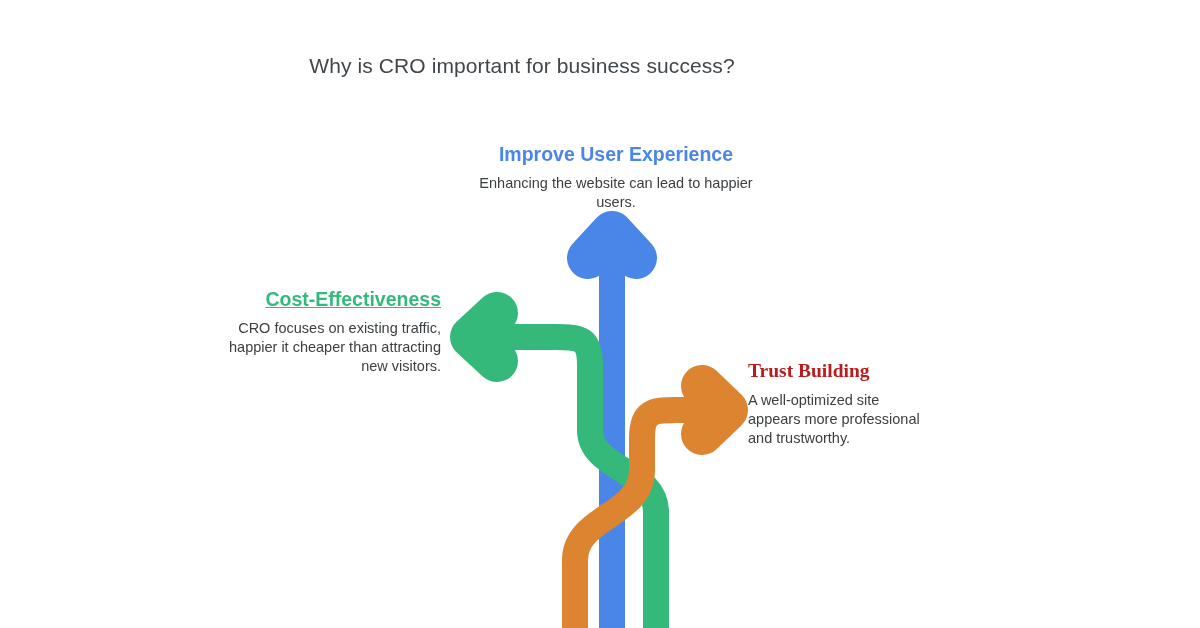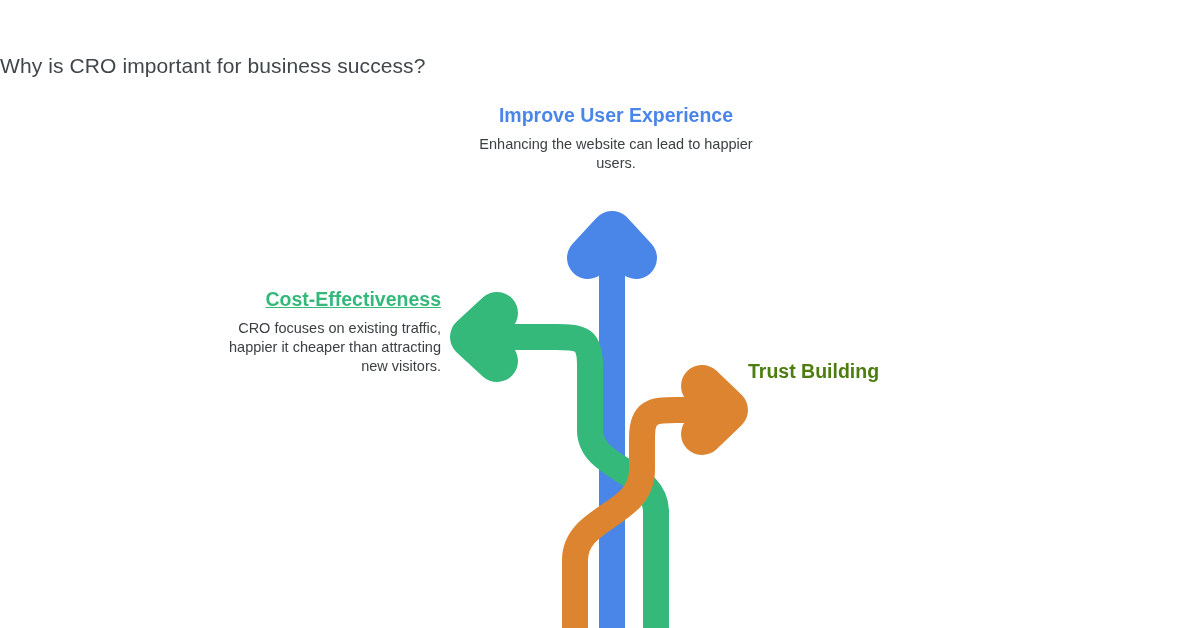--- a/index.html
+++ b/index.html
@@ -17,20 +17,21 @@
     position: relative;
     width: 1200px;
     height: 628px;
     background: #ffffff;
   }
   #page-title {
     position: absolute;
     left: 0;
     top: 54px;
     width: 1044px;
+    text-align: center;
     font-size: 21px;
     font-weight: 400;
     color: #41464b;
     letter-spacing: 0.1px;
   }
   svg.arrows {
     position: absolute;
     left: 0;
     top: 0;
     width: 1200px;
@@ -48,41 +49,41 @@
     margin-top: 8px;
   }
   
   #block-ux {
     position: absolute;
     left: 472px;
     top: 103px;
     width: 288px;
     text-align: center;
   }
-  #block-ux .node-heading { color: #4a86e8; }
+  #block-ux .node-heading { color: #4a86e8; margin-top: 39px; }
 
   
   #block-cost {
     position: absolute;
     left: 205px;
     top: 287px;
     width: 236px;
     text-align: right;
   }
   #block-cost .node-heading { color: #34b97b; text-decoration: underline; }
 
   
   #block-trust {
     position: absolute;
     left: 748px;
     top: 359px;
     width: 180px;
     text-align: left;
   }
-  #block-trust .node-heading { color: #4d7c0f; }
+  #block-trust .node-heading { color: #b91c1c; font-family: Liberation Serif, serif; }
 </style>
 </head>
 <body>
 
 <div id="canvas">
 
   <div id="page-title">Why is CRO important for business success?</div>
 
   <svg class="arrows" viewBox="0 0 1200 628">
 
@@ -121,15 +122,16 @@
     <div class="node-body">Enhancing the website can lead to happier users.</div>
   </div>
 
   <div id="block-cost">
     <div class="node-heading">Cost-Effectiveness</div>
     <div class="node-body">CRO focuses on existing traffic, happier it cheaper than attracting new visitors.</div>
   </div>
 
   <div id="block-trust">
     <div class="node-heading">Trust Building</div>
+    <div class="node-body">A well-optimized site appears more professional and trustworthy.</div>
   </div>
 
 </div>
 
 </body></html>

